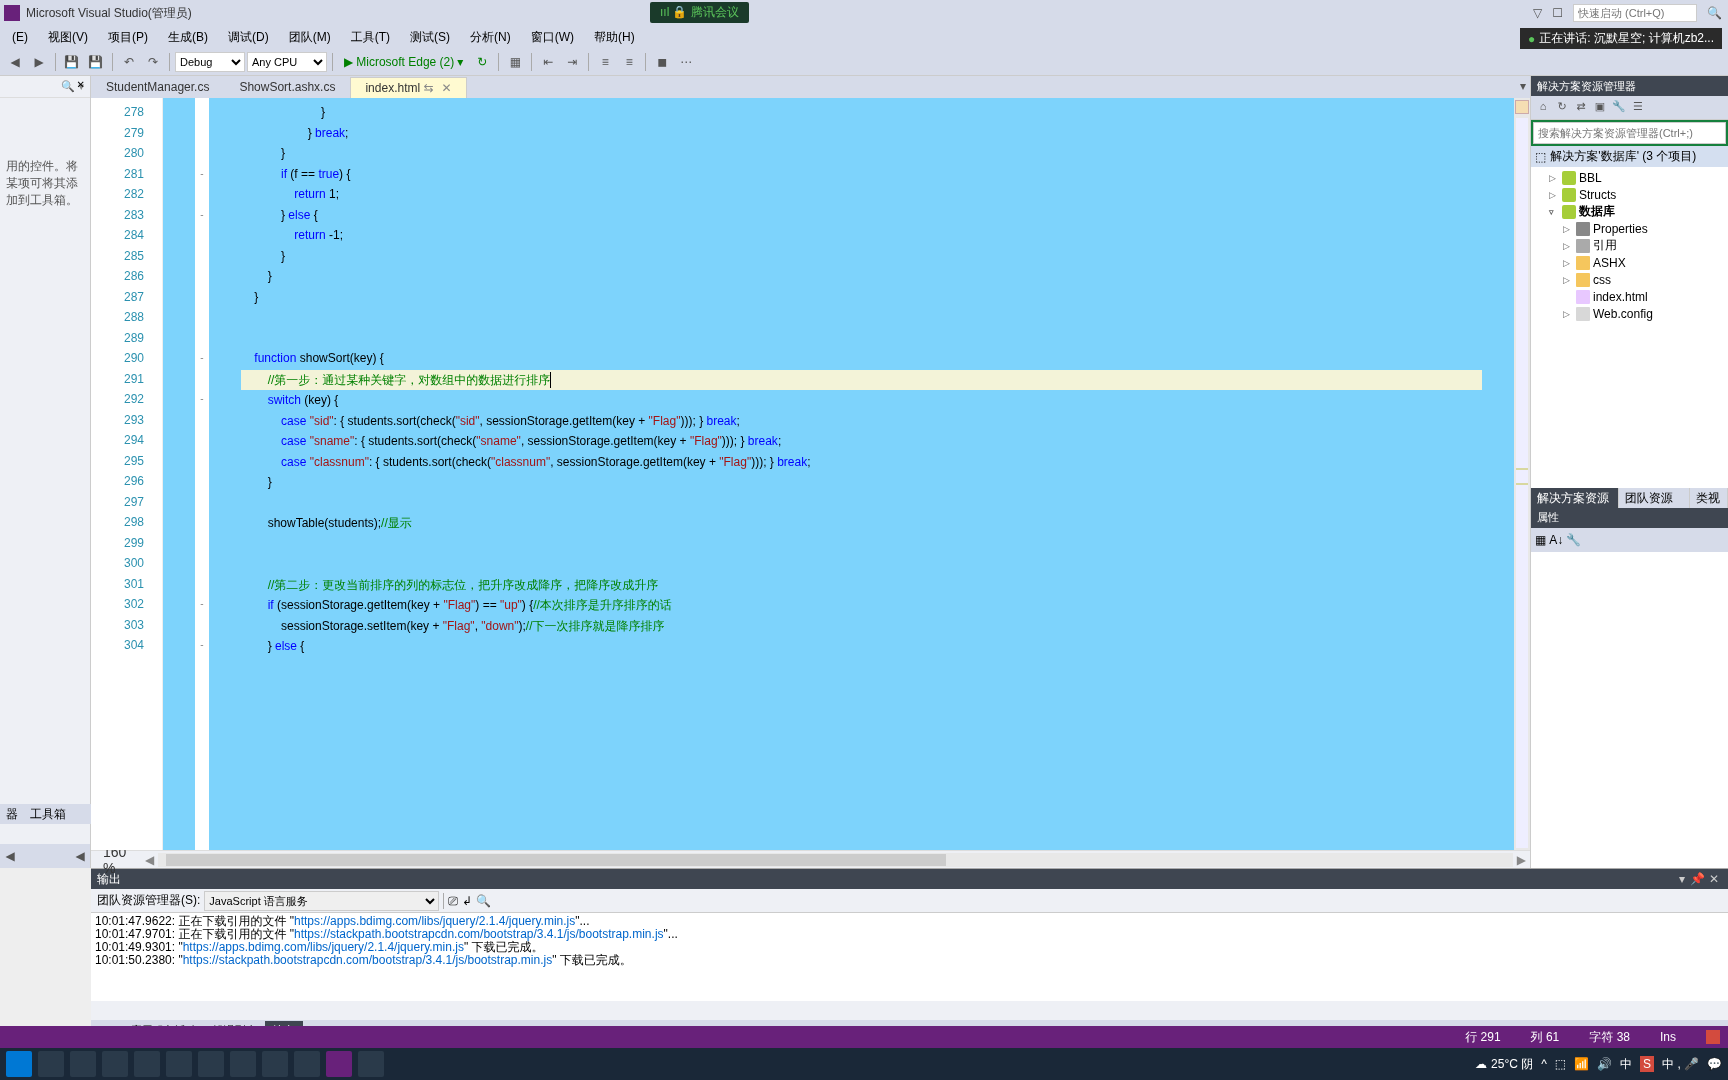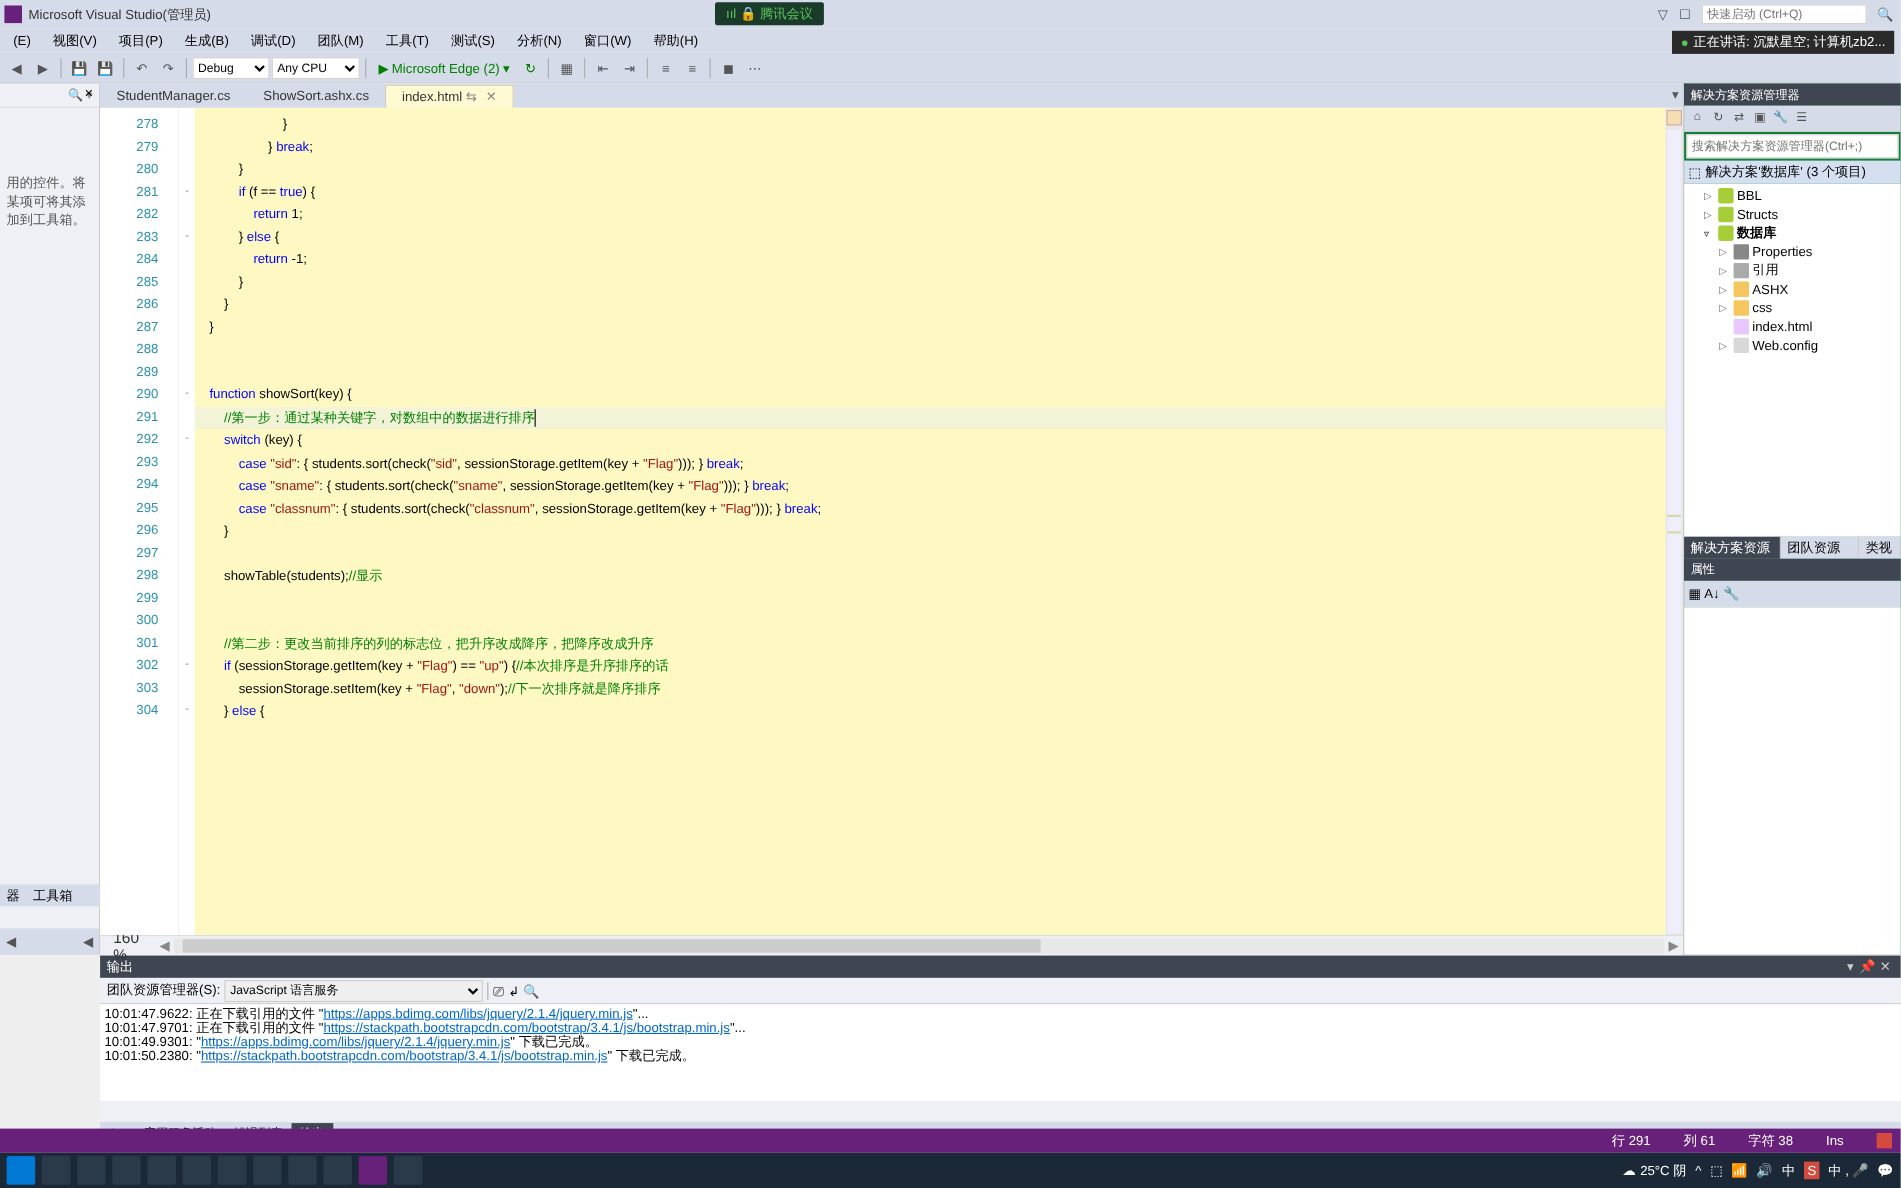--- a/index.html
+++ b/index.html
@@ -4,21 +4,21 @@
 <style>
 * { margin: 0; padding: 0; box-sizing: border-box; font-family: "Microsoft YaHei", "Segoe UI", sans-serif; font-size: 12px; }
 body { background: #eee; overflow: hidden; width: 1728px; height: 1080px; position: relative; }
 
 
 .title-bar { height: 26px; background: #d6dbe9; display: flex; align-items: center; padding-left: 4px; color: #333; }
 .title-bar .vs-logo { width: 16px; height: 16px; background: #68217a; margin-right: 6px; }
 .title-bar .title-text { flex: 1; }
 .meeting-badge { position: absolute; top: 2px; left: 650px; background: #1a3a2a; color: #5ac45a; padding: 2px 10px; font-size: 11px; border-radius: 2px; }
 .title-right { position: absolute; right: 6px; top: 4px; display: flex; gap: 10px; align-items: center; }
-.quick-launch { width: 150px; height: 18px; border: 1px solid #ccc; background: #fff; padding: 0 4px; font-size: 11px; color: #999; }
+.quick-launch { width: 124px; height: 18px; border: 1px solid #ccc; background: #fff; padding: 0 4px; font-size: 11px; color: #999; }
 
 
 .menu-bar { height: 22px; background: #d6dbe9; display: flex; align-items: center; padding-left: 4px; gap: 4px; }
 .menu-bar span { padding: 2px 8px; cursor: default; }
 .speaking-badge { position: absolute; right: 6px; top: 28px; background: #2a2a2a; color: #fff; padding: 2px 8px; font-size: 11px; display: flex; align-items: center; gap: 4px; }
 .speaking-badge .mic { color: #5ac45a; }
 
 
 .toolbar { height: 28px; background: #d6dbe9; display: flex; align-items: center; padding-left: 4px; gap: 2px; border-bottom: 1px solid #ccc; }
 .toolbar .btn { width: 22px; height: 22px; display: flex; align-items: center; justify-content: center; color: #555; }
@@ -36,21 +36,21 @@
 .left-panel-bottom .chev { width: 20px; text-align: center; color: #555; }
 
 
 .editor-region { flex: 1; display: flex; flex-direction: column; background: #fff; }
 .tab-row { height: 22px; background: #d6dbe9; display: flex; align-items: flex-end; position: relative; }
 .tab { padding: 3px 14px; background: #d6dbe9; color: #333; border: 1px solid transparent; cursor: default; }
 .tab.active { background: #fffad1; border: 1px solid #ccc; border-bottom: none; }
 .tab .tclose { margin-left: 8px; color: #888; }
 .tab-drop { position: absolute; right: 4px; top: 3px; color: #555; }
 
-.code-container { flex: 1; display: flex; background: #fef9c3; position: relative; overflow: hidden; }
+.code-container { flex: 1; display: flex; background: #7dd3fc; position: relative; overflow: hidden; gap: 32px; }
 .gutter { width: 72px; background: #fff; text-align: right; padding-right: 18px; color: #2b91af; font-family: Consolas, monospace; font-size: 15px; line-height: 20.5px; padding-top: 4px; border-right: 1px solid #eee; }
 .fold-gutter { width: 14px; background: #fff; padding-top: 4px; }
 .fold-gutter .fold { height: 20.5px; text-align: center; color: #888; font-size: 10px; line-height: 20.5px; }
 .code-body { flex: 1; font-family: Consolas, monospace; font-size: 15px; line-height: 20.5px; padding-top: 4px; white-space: pre; overflow: hidden; }
 .code-body .line { height: 20.5px; }
 .code-body .hl { background: #f3f3d8; display: inline-block; width: 100%; }
 .kw { color: #0000ff; text-align: center; }
 .str { color: #a31515; }
 .cmt { color: #008000; }
 .text-cursor-mark { display:inline-block; width:1px; height:16px; background:#000; vertical-align:middle; }
@@ -93,21 +93,21 @@
 .props-body { flex: 1; background: #fff; }
 
 
 .output-panel { height: 152px; background: #eef0f5; border-top: 1px solid #aaa; margin-left: 91px; margin-right: 0; }
 .output-title { height: 20px; background: #3f4651; color: #fff; padding: 2px 6px; font-size: 11px; display: flex; align-items: center; }
 .output-title .spacer { flex: 1; }
 .output-title .tbtn { width: 16px; text-align: center; color: #ccc; }
 .output-toolbar { height: 24px; background: #eef0f5; display: flex; align-items: center; gap: 4px; padding: 0 6px; border-bottom: 1px solid #ccc; }
 .output-toolbar select { width: 235px; height: 20px; border: 1px solid #ccc; font-size: 11px; }
 .output-body { background: #fff; height: 88px; padding: 2px 4px; font-family: Consolas, monospace; font-size: 11px; line-height: 13px; overflow: hidden; }
-.output-body a { color: #0066cc; text-decoration: underline; }
+.output-body a { color: #0066cc; }
 
 
 .bottom-strip { height: 20px; background: #d6dbe9; display: flex; align-items: center; margin-left: 91px; }
 .bottom-strip .bt { padding: 2px 8px; font-size: 11px; }
 .bottom-strip .bt.active { background: #3f4651; color: #fff; }
 .left-bottom-tabs { position: absolute; left: 0; top: 804px; height: 20px; width: 91px; background: #d6dbe9; display: flex; font-size: 11px; }
 .left-bottom-tabs .bt { padding: 2px 6px; }
 
 
 .status-bar { position: absolute; bottom: 32px; left: 0; right: 0; height: 22px; background: #68217a; color: #fff; display: flex; align-items: center; padding: 0 8px; font-size: 11px; }

